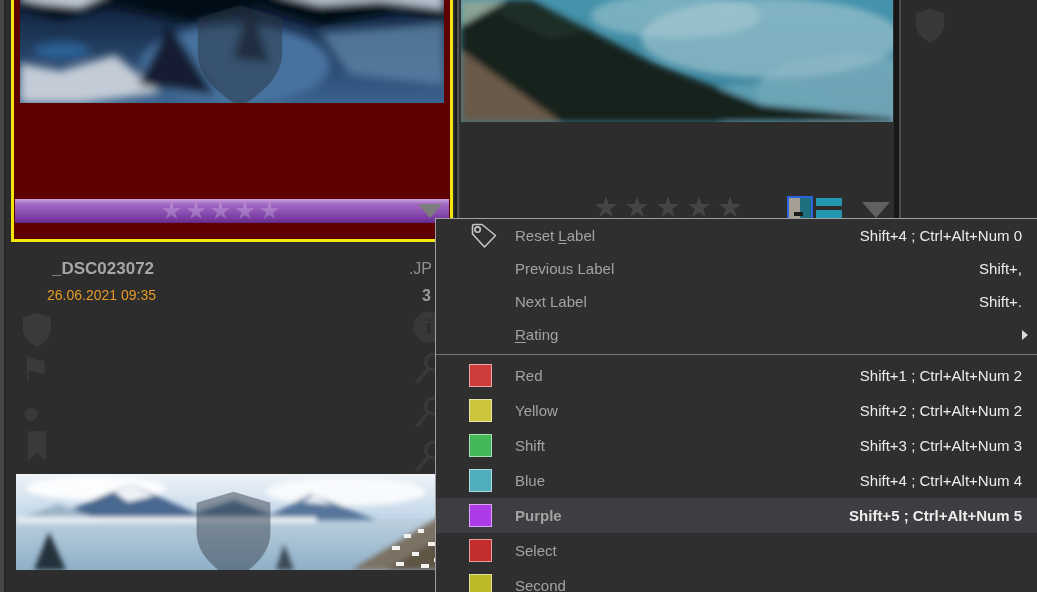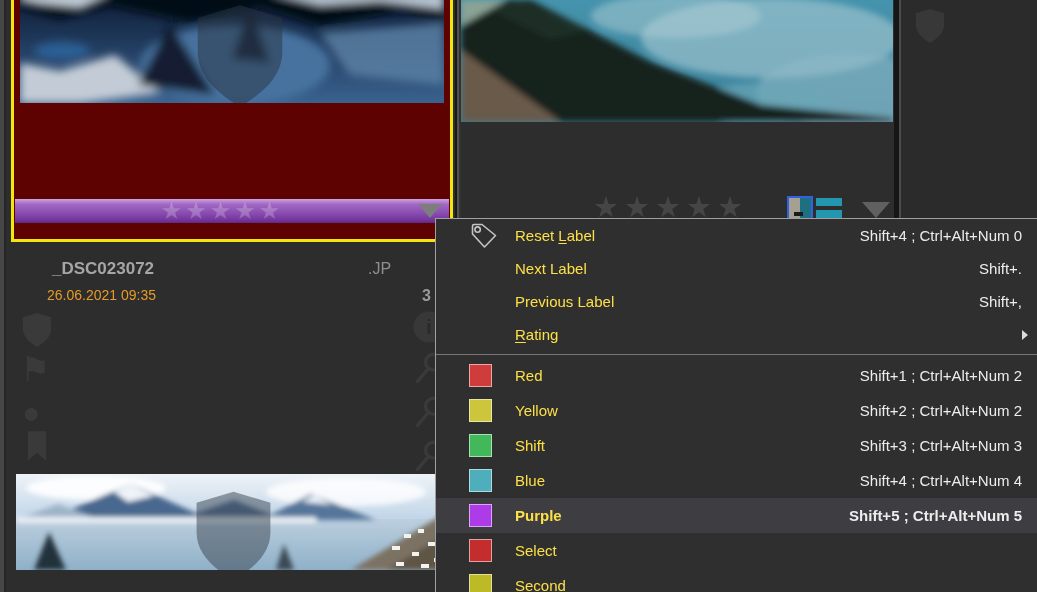--- a/index.html
+++ b/index.html
@@ -43,21 +43,21 @@
   .dd-arrow1{
     right:8px;top:211px;width:0;height:0;
     border-left:12px solid transparent;border-right:12px solid transparent;
     border-top:14px solid #7d7d7d;
   }
   .shield-faint{opacity:0.5;}
 
   
   .filename{left:52px;top:259px;font-size:17px;font-weight:bold;color:#a6a6a6;}
   .filedate{left:47px;top:287px;font-size:14px;color:var(--date-text,#e79b26);}
-  .fileext{left:368px;top:260px;width:64px;font-size:16px;color:#8f8f8f;}
+  .fileext{left:368px;top:260px;width:64px;text-align:right;font-size:16px;color:#8f8f8f;}
   .filesize{left:370px;top:287px;width:61px;text-align:right;font-size:16px;font-weight:bold;color:#9a9a9a;}
   .icon-flag-glyph{font-size:34px;line-height:34px;color:#3a3a3a;}
   .icon-circle-glyph{font-size:30px;line-height:30px;color:#3a3a3a;}
 
   
   .thumb3-photo{left:16px;top:474px;width:431px;height:96px;overflow:hidden;}
   .thumb3-photo svg{display:block;width:100%;height:100%;}
 
   
   .thumb2-photo{left:461px;top:0;width:432px;height:122px;overflow:hidden;}
@@ -89,21 +89,21 @@
   }
   .menu-row{
     position:relative;display:flex;align-items:center;
     padding:0 15px 0 33px;cursor:default;
   }
   .menu-row.top-row{height:33px;}
   .menu-row.color-row{height:35px;}
   .menu-row.highlighted{background:var(--menu-highlight,#3e3e42);font-weight:bold;}
   .icon-box{width:36px;margin-right:10px;display:flex;align-items:center;flex:none;}
   .swatch{width:23px;height:23px;box-sizing:border-box;border:1px solid rgba(255,255,255,0.55);}
-  .menu-label{font-size:15px;color:#fde047;white-space:pre;}
+  .menu-label{font-size:15px;color:#a3a3a3;white-space:pre;}
   .menu-label u{text-decoration-thickness:1px;text-underline-offset:2px;}
   .menu-shortcut{margin-left:auto;font-size:15px;color:#ededed;white-space:pre;}
   .menu-sep{height:0;border-top:1px solid #787878;margin:3px 0;}
   .submenu-arrow{
     position:absolute;right:9px;top:50%;margin-top:-5px;width:0;height:0;
     border-top:5px solid transparent;border-bottom:5px solid transparent;
     border-left:6px solid #dcdcdc;
   }
 </style>
 </head>
@@ -280,27 +280,27 @@
           <svg width="30" height="30" viewBox="0 0 30 30" fill="none" stroke="#c4c4c4" stroke-width="1.6" stroke-linejoin="round">
             <path d="M3.5 13 L3.5 5 Q3.5 3.5 5 3.5 L13 3.5 L26.5 14.5 L15.5 26 Z"></path>
             <circle cx="8.6" cy="8.6" r="2.7"></circle>
           </svg>
         </span>
         <span class="menu-label">Reset <u>L</u>abel</span>
         <span class="menu-shortcut">Shift+4 ; Ctrl+Alt+Num 0</span>
       </div>
       <div class="menu-row top-row">
         <span class="icon-box"></span>
+        <span class="menu-label">Previous Label</span>
+        <span class="menu-shortcut">Shift+,</span>
+      </div>
+      <div class="menu-row top-row">
+        <span class="icon-box"></span>
         <span class="menu-label">Next Label</span>
         <span class="menu-shortcut">Shift+.</span>
-      </div>
-      <div class="menu-row top-row">
-        <span class="icon-box"></span>
-        <span class="menu-label">Previous Label</span>
-        <span class="menu-shortcut">Shift+,</span>
       </div>
       <div class="menu-row top-row">
         <span class="icon-box"></span>
         <span class="menu-label"><u>R</u>ating</span>
         <span class="menu-shortcut"></span>
         <span class="submenu-arrow"></span>
       </div>
       <div class="menu-sep"></div>
       <div class="menu-row color-row">
         <span class="icon-box">

